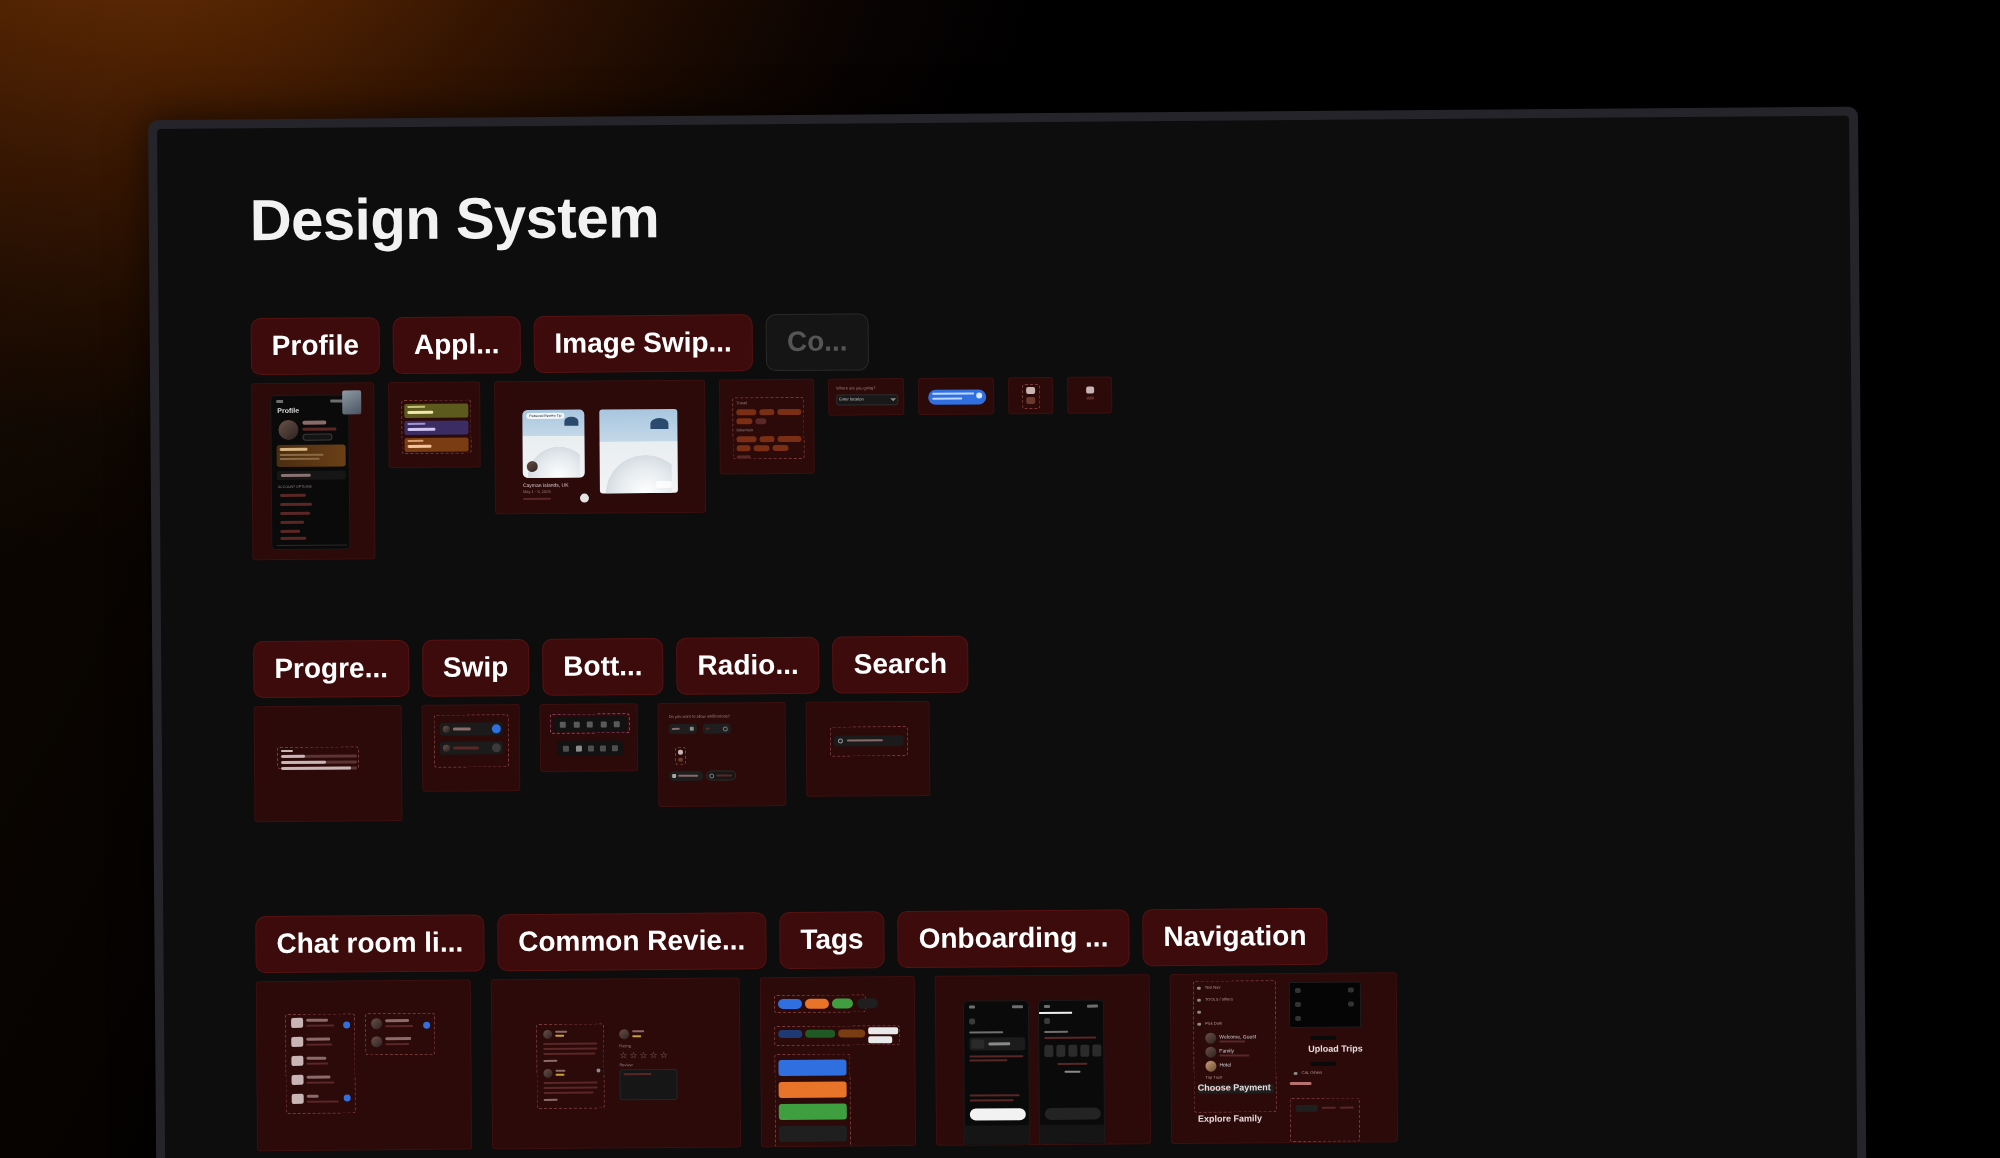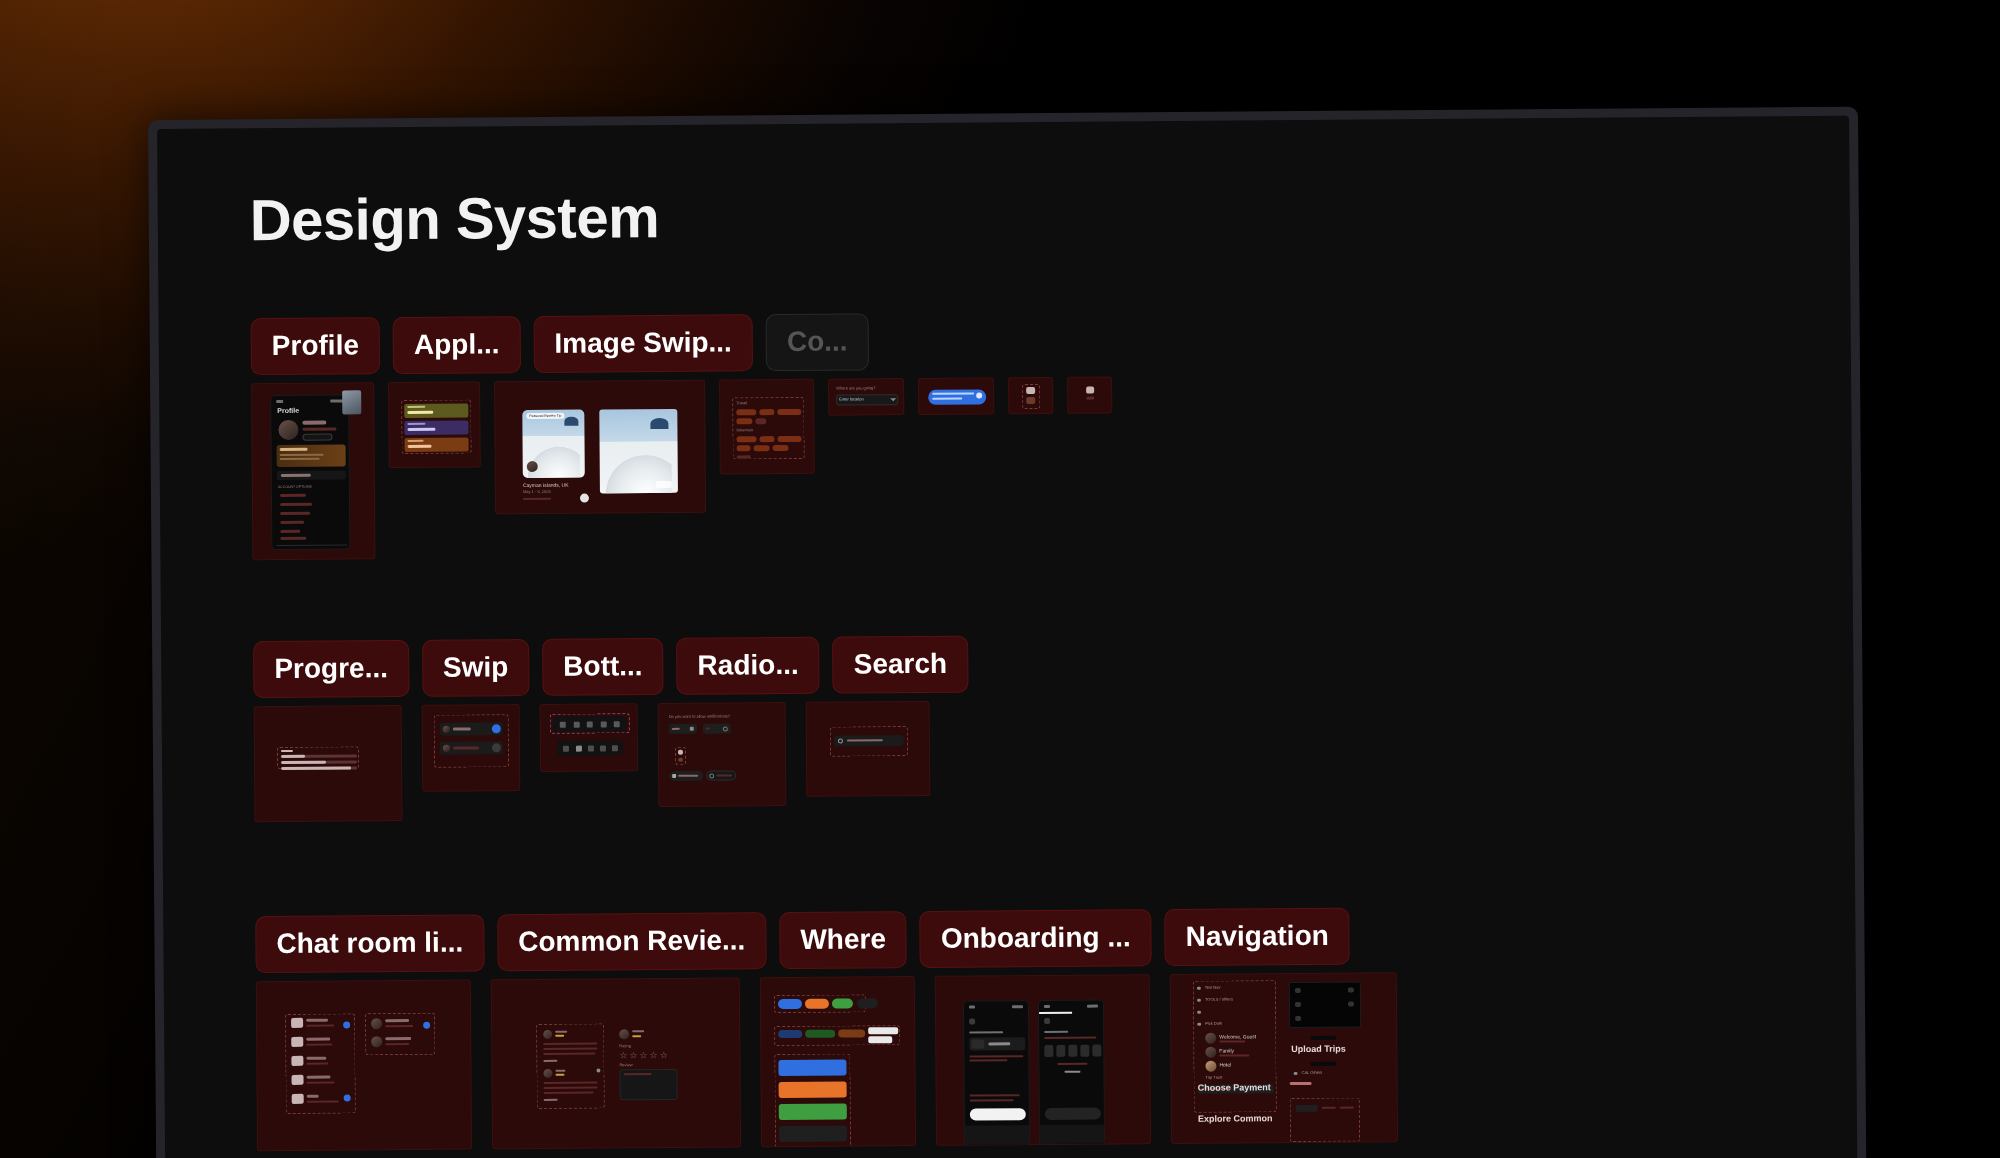--- a/index.html
+++ b/index.html
@@ -348,21 +348,21 @@
 
     <div class="section" style="top:788px">
       <div class="chip-row">
         <div class="chip">
             <span>Chat room li...</span>
           </div>
         <div class="chip">
             <span>Common Revie...</span>
           </div>
         <div class="chip">
-            <span>Where</span>
+            <span>Tags</span>
           </div>
         <div class="chip">
             <span>Onboarding ...</span>
           </div>
         <div class="chip">
             <span>Navigation</span>
           </div>
       </div>
 
       <div class="thumb-row" style="gap:20px">
@@ -495,30 +495,30 @@
           <div class="ph" style="left:48px;top:66px;width:26px;height:2px"></div>
           <div class="avatar" style="left:34px;top:72px;width:11px;height:11px"></div>
           <div class="smalltext" style="left:48px;top:73px;color:#cfcfcf;font-size:5px">Family</div>
           <div class="ph" style="left:48px;top:80px;width:30px;height:2px"></div>
           <div class="avatar" style="left:34px;top:86px;width:11px;height:11px;background:linear-gradient(140deg,#c9a07a,#6b4a32)"></div>
           <div class="smalltext" style="left:48px;top:87px;color:#cfcfcf;font-size:5px">Hotel</div>
           <div class="smalltext" style="left:34px;top:101px;color:#b89a9a">Trip Trust</div>
           <div style="position:absolute;left:26px;top:110px;width:76px;height:9px;background:#1e1e1e;border-radius:2px"></div>
           <div class="ph" style="left:30px;top:113px;width:30px;height:2px"></div>
           <div class="navlabel" style="left:26px;top:108px;font-size:9px">Choose Payment</div>
-          <div class="navlabel" style="left:26px;top:139px;font-size:9px">Explore Common</div>
+          <div class="navlabel" style="left:26px;top:139px;font-size:9px">Explore Family</div>
 
           <div style="position:absolute;left:118px;top:8px;width:72px;height:46px;background:#050505;border:1px solid #1d1d1d;border-radius:2px"></div>
           <div class="ph" style="left:124px;top:14px;width:6px;height:5px;background:#333"></div>
           <div class="ph" style="left:177px;top:14px;width:6px;height:5px;background:#333"></div>
           <div class="ph" style="left:124px;top:28px;width:6px;height:5px;background:#333"></div>
           <div class="ph" style="left:177px;top:28px;width:6px;height:5px;background:#333"></div>
           <div class="ph" style="left:124px;top:42px;width:6px;height:5px;background:#333"></div>
           <div class="ph dark" style="left:139px;top:62px;width:26px;height:4px;background:#0a0a0a"></div>
-          <div class="navlabel" style="left:120px;top:70px;font-size:9px">Upload Trips</div>
+          <div class="navlabel" style="left:137px;top:70px;font-size:9px">Upload Trips</div>
           <div class="ph dark" style="left:139px;top:88px;width:26px;height:4px;background:#0a0a0a"></div>
           <div class="ph" style="left:122px;top:98px;width:4px;height:3px;background:#8a8a8a"></div>
           <div class="smalltext" style="left:130px;top:97px;color:#b89a9a">CAL Others</div>
           <div class="ph" style="left:118px;top:108px;width:22px;height:3px;background:#b87070"></div>
           <div style="position:absolute;left:118px;top:124px;width:70px;height:44px;border:1px dashed #7a3a3a;border-radius:2px"></div>
           <div style="position:absolute;left:124px;top:131px;width:22px;height:7px;background:#1f1f1f;border-radius:2px"></div>
           <div class="ph" style="left:150px;top:133px;width:14px;height:2px"></div>
           <div class="ph" style="left:168px;top:133px;width:14px;height:2px"></div>
         </div>
       </div>

